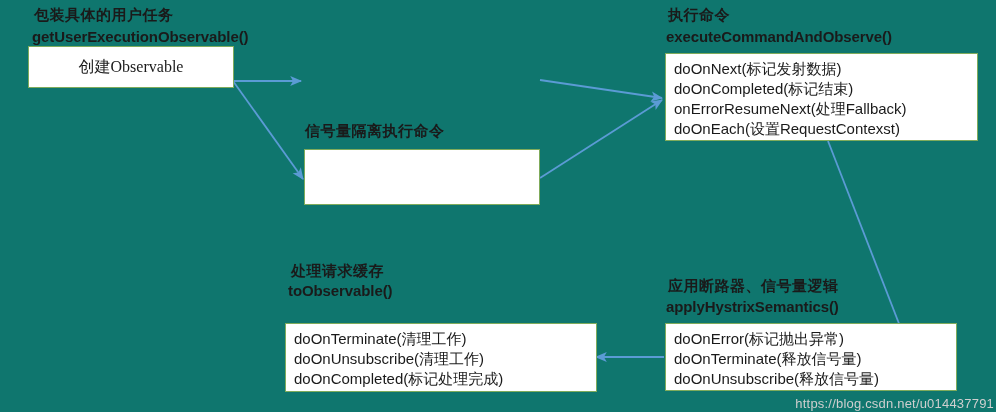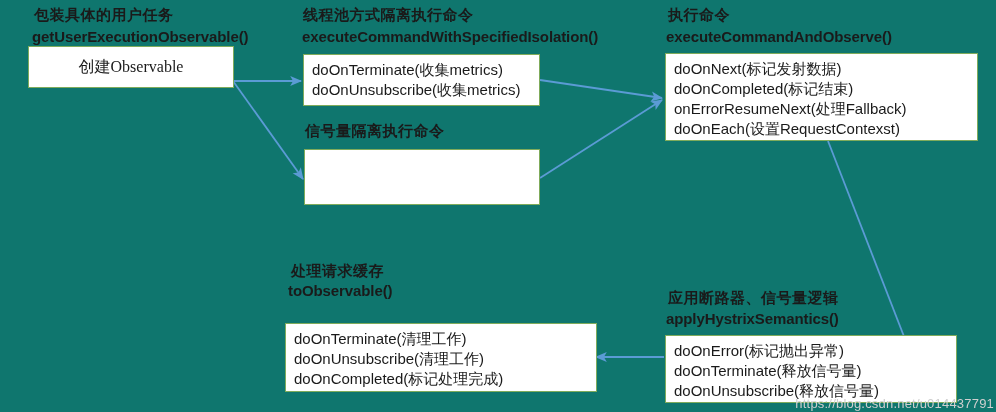--- a/index.html
+++ b/index.html
@@ -107,46 +107,38 @@
   <div class="node" style="left:28px; top:6px; width:206px; height:100px;">
     <div class="node-caption caption-cn" style="top:0px; left:6px;">包装具体的用户任务</div>
     <div class="node-caption caption-en" style="top:22px; left:4px;">getUserExecutionObservable()</div>
     <div class="node-box" style="left:0px; top:40px; width:206px; height:42px;font-family:Liberation Serif, serif;">
       <div class="box-center">
         <div class="box-line">创建Observable</div>
       </div>
     </div>
   </div>
 
-  <div class="node" style="left:302px; top:6px; width:238px; height:100px;">
-    <div class="node-caption caption-cn" style="top:0px; left:1px;">线程池方式隔离执行命令</div>
-    <div class="node-caption caption-en" style="top:22px; left:0px;">executeCommandWithSpecifiedIsolation()</div>
-    <div class="node-box box-lines" style="left:1px; top:48px; width:237px; height:52px;">
-      <div class="box-line">doOnTerminate(收集metrics)</div>
-      <div class="box-line">doOnUnsubscribe(收集metrics)</div>
-    </div>
-  </div>
 
   <div class="node" style="left:302px; top:122px; width:238px; height:83px;">
     <div class="node-caption caption-cn" style="top:0px; left:3px;">信号量隔离执行命令</div>
     <div class="node-box box-lines" style="left:2px; top:27px; width:236px; height:56px;"></div>
   </div>
 
   <div class="node" style="left:665px; top:6px; width:314px; height:135px;">
     <div class="node-caption caption-cn" style="top:0px; left:3px;">执行命令</div>
     <div class="node-caption caption-en" style="top:22px; left:1px;">executeCommandAndObserve()</div>
     <div class="node-box box-lines" style="left:0px; top:47px; width:313px; height:88px;">
       <div class="box-line">doOnNext(标记发射数据)</div>
       <div class="box-line">doOnCompleted(标记结束)</div>
       <div class="box-line">onErrorResumeNext(处理Fallback)</div>
       <div class="box-line">doOnEach(设置RequestContexst)</div>
     </div>
   </div>
 
-  <div class="node" style="left:665px; top:289px; width:250px; height:114px;">
+  <div class="node" style="left:665px; top:277px; width:250px; height:114px;">
     <div class="node-caption caption-cn" style="top:0px; left:3px;">应用断路器、信号量逻辑</div>
     <div class="node-caption caption-en" style="top:21px; left:1px;">applyHystrixSemantics()</div>
     <div class="node-box box-lines" style="left:0px; top:46px; width:292px; height:68px;">
       <div class="box-line">doOnError(标记抛出异常)</div>
       <div class="box-line">doOnTerminate(释放信号量)</div>
       <div class="box-line">doOnUnsubscribe(释放信号量)</div>
     </div>
   </div>
 
   <div class="node" style="left:285px; top:260px; width:312px; height:131px;">

